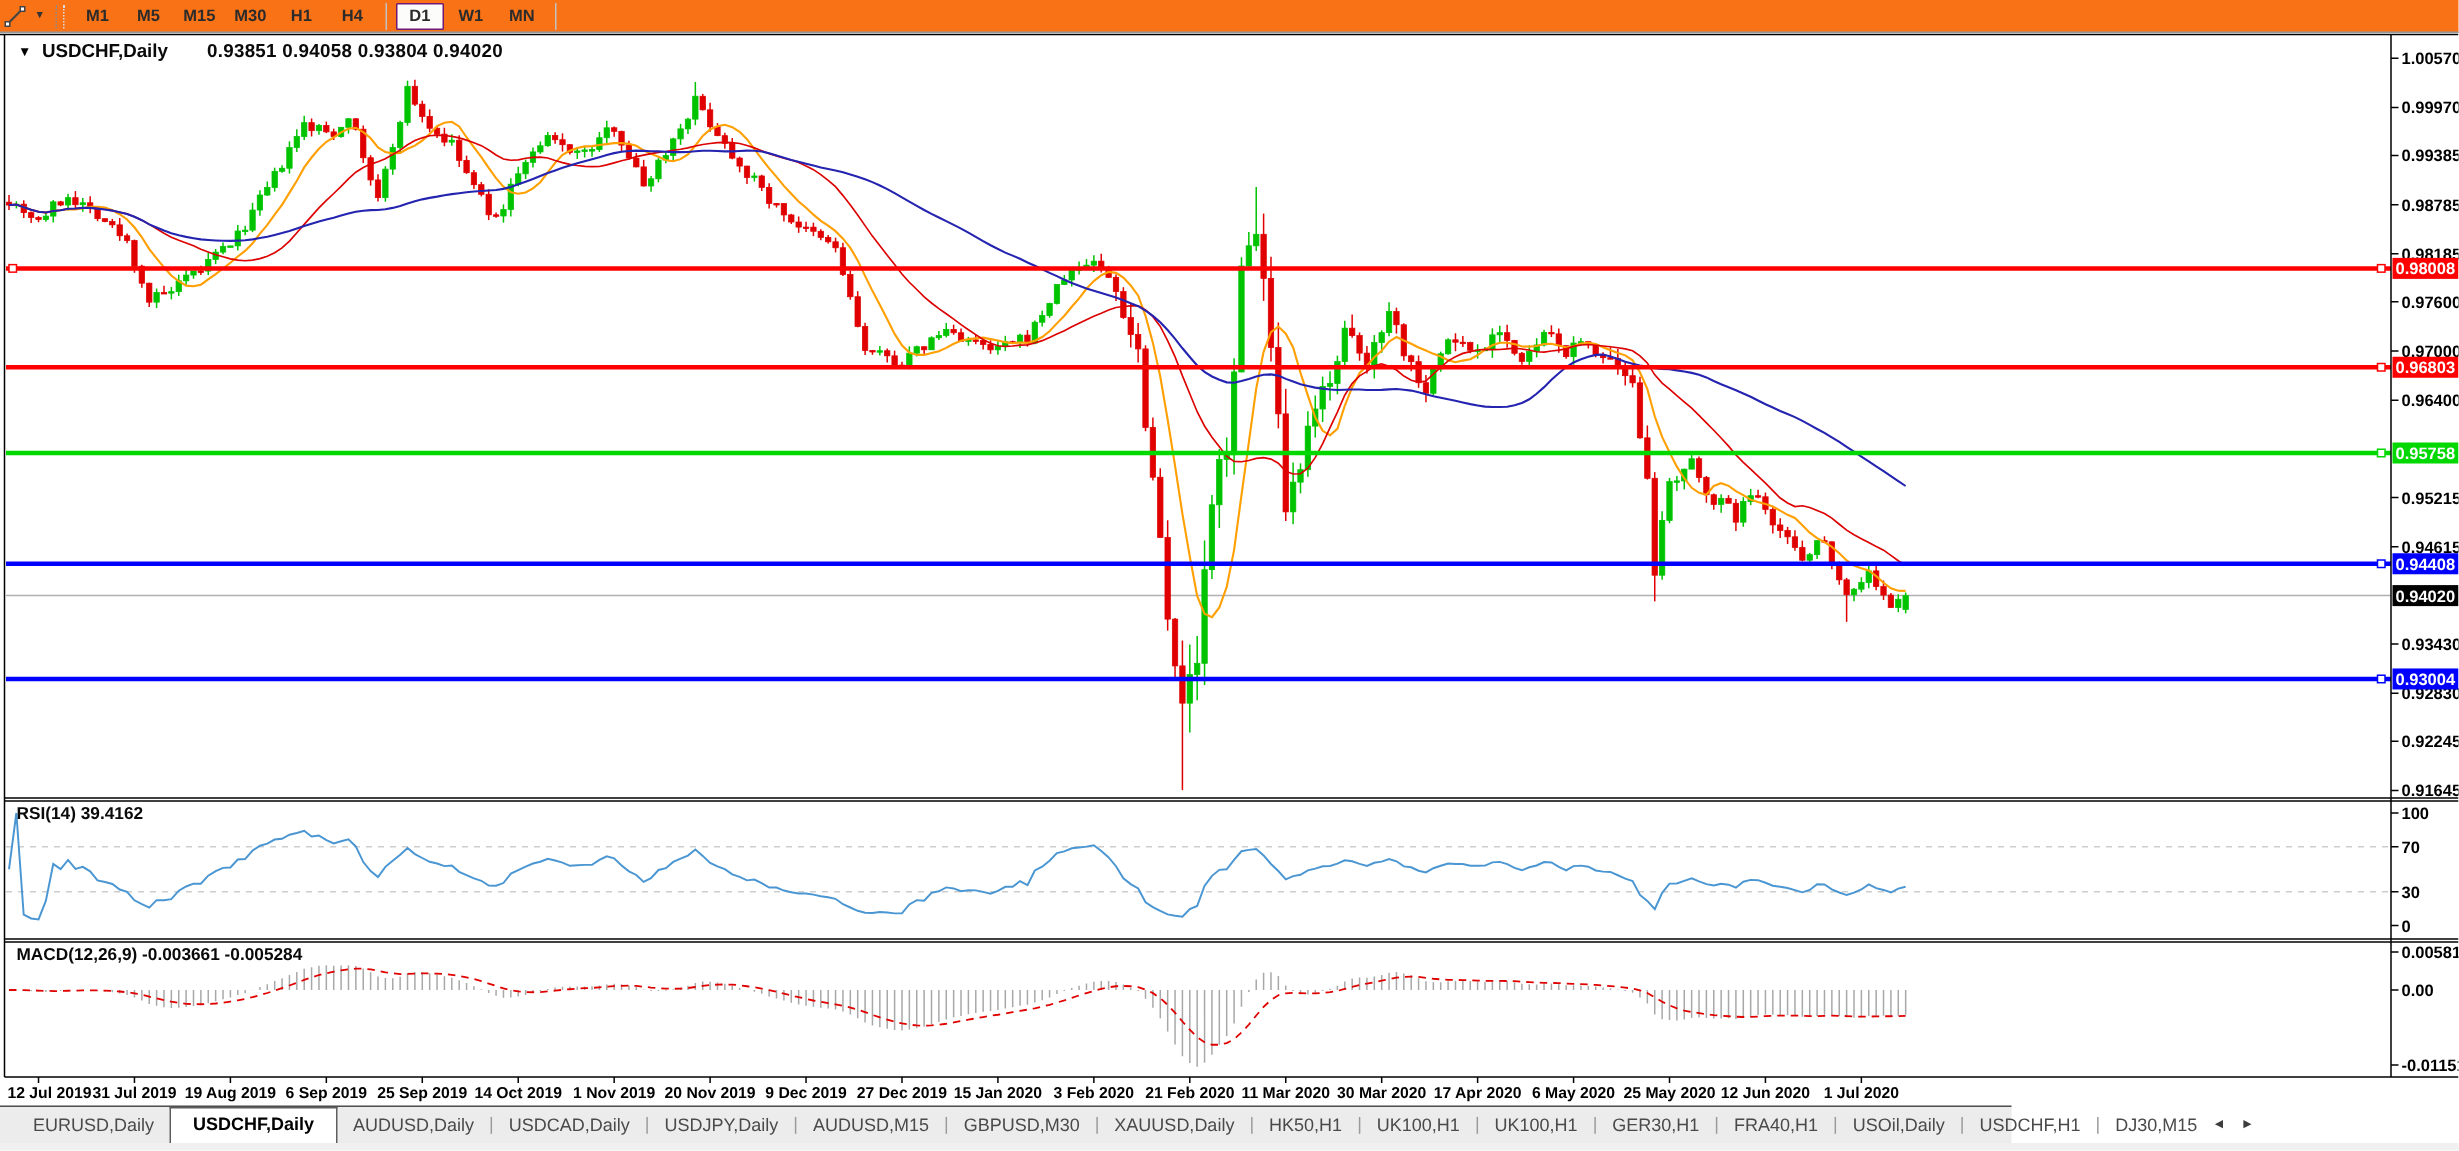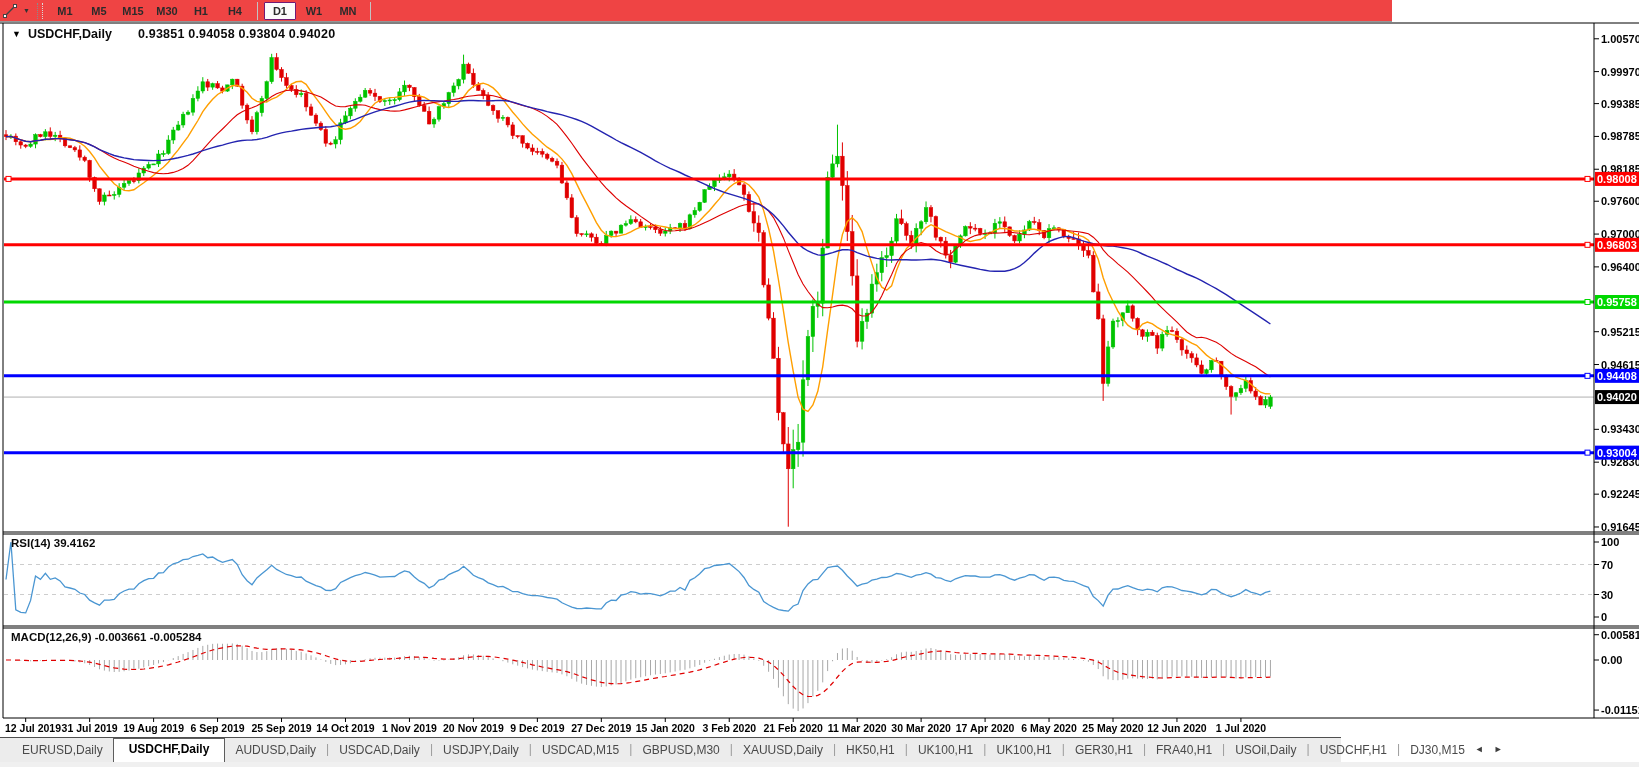--- a/index.html
+++ b/index.html
@@ -1,18 +1,18 @@
 <!DOCTYPE html>
 <html><head>
 <meta charset="utf-8">
 <style>
   html,body{margin:0;padding:0}
   body{width:1639px;height:767px;position:relative;font-family:"Liberation Sans",sans-serif;background:#fff;overflow:hidden}
   svg text{font-family:"Liberation Sans",sans-serif}
-  .toolbar{position:absolute;top:0;left:0;width:1392px;height:22px;background:#ef4444;border-bottom:1px solid #979797;display:flex;align-items:center;box-sizing:border-box;z-index:5}
+  .toolbar{position:absolute;top:0;left:0;width:1639px;height:22px;background:#f97316;border-bottom:1px solid #979797;display:flex;align-items:center;box-sizing:border-box;z-index:5}
   .tool-icon{width:20px;height:16px;margin-left:2px;display:flex;align-items:center}
   .caret{font-size:7px;color:#333;margin:0 2px 0 1px}
   .grip{width:4px;height:16px;border-left:1px dotted #8a8a8a;border-right:1px dotted #d9d9d9;margin:0 5px}
   .vsep{width:1px;height:18px;background:#c2c2c2;margin:0 5px}
   .tf-btn{min-width:26px;text-align:center;font-size:11px;font-weight:700;color:#2b2b2b;padding:2px 2px;margin:0 1px;border:1px solid transparent;border-radius:1px}
   .tf-btn.active{background:#fcfcfb;border:1px solid #701a75}
   .title-ov{position:absolute;left:12px;top:27px;font-size:12.5px;font-weight:700;color:#0a0a0a;display:flex;align-items:center;z-index:3}
   .title-ov .tri{font-size:9px;margin-right:7px;color:#000}
   .title-ov .ohlc{margin-left:26px;letter-spacing:.2px}
   .ind-label{position:absolute;font-size:11.5px;font-weight:700;color:#0a0a0a;z-index:3}
@@ -990,21 +990,21 @@
 
 <div class="tabs" id="tab-bar">
     <span class="tab">EURUSD,Daily</span>
     <span class="tab active">USDCHF,Daily</span>
     <span class="tab">AUDUSD,Daily</span>
     <span class="tab-sep">|</span>
     <span class="tab">USDCAD,Daily</span>
     <span class="tab-sep">|</span>
     <span class="tab">USDJPY,Daily</span>
     <span class="tab-sep">|</span>
-    <span class="tab">USDCAD,M15</span>
+    <span class="tab">AUDUSD,M15</span>
     <span class="tab-sep">|</span>
     <span class="tab">GBPUSD,M30</span>
     <span class="tab-sep">|</span>
     <span class="tab">XAUUSD,Daily</span>
     <span class="tab-sep">|</span>
     <span class="tab">HK50,H1</span>
     <span class="tab-sep">|</span>
     <span class="tab">UK100,H1</span>
     <span class="tab-sep">|</span>
     <span class="tab">UK100,H1</span>

